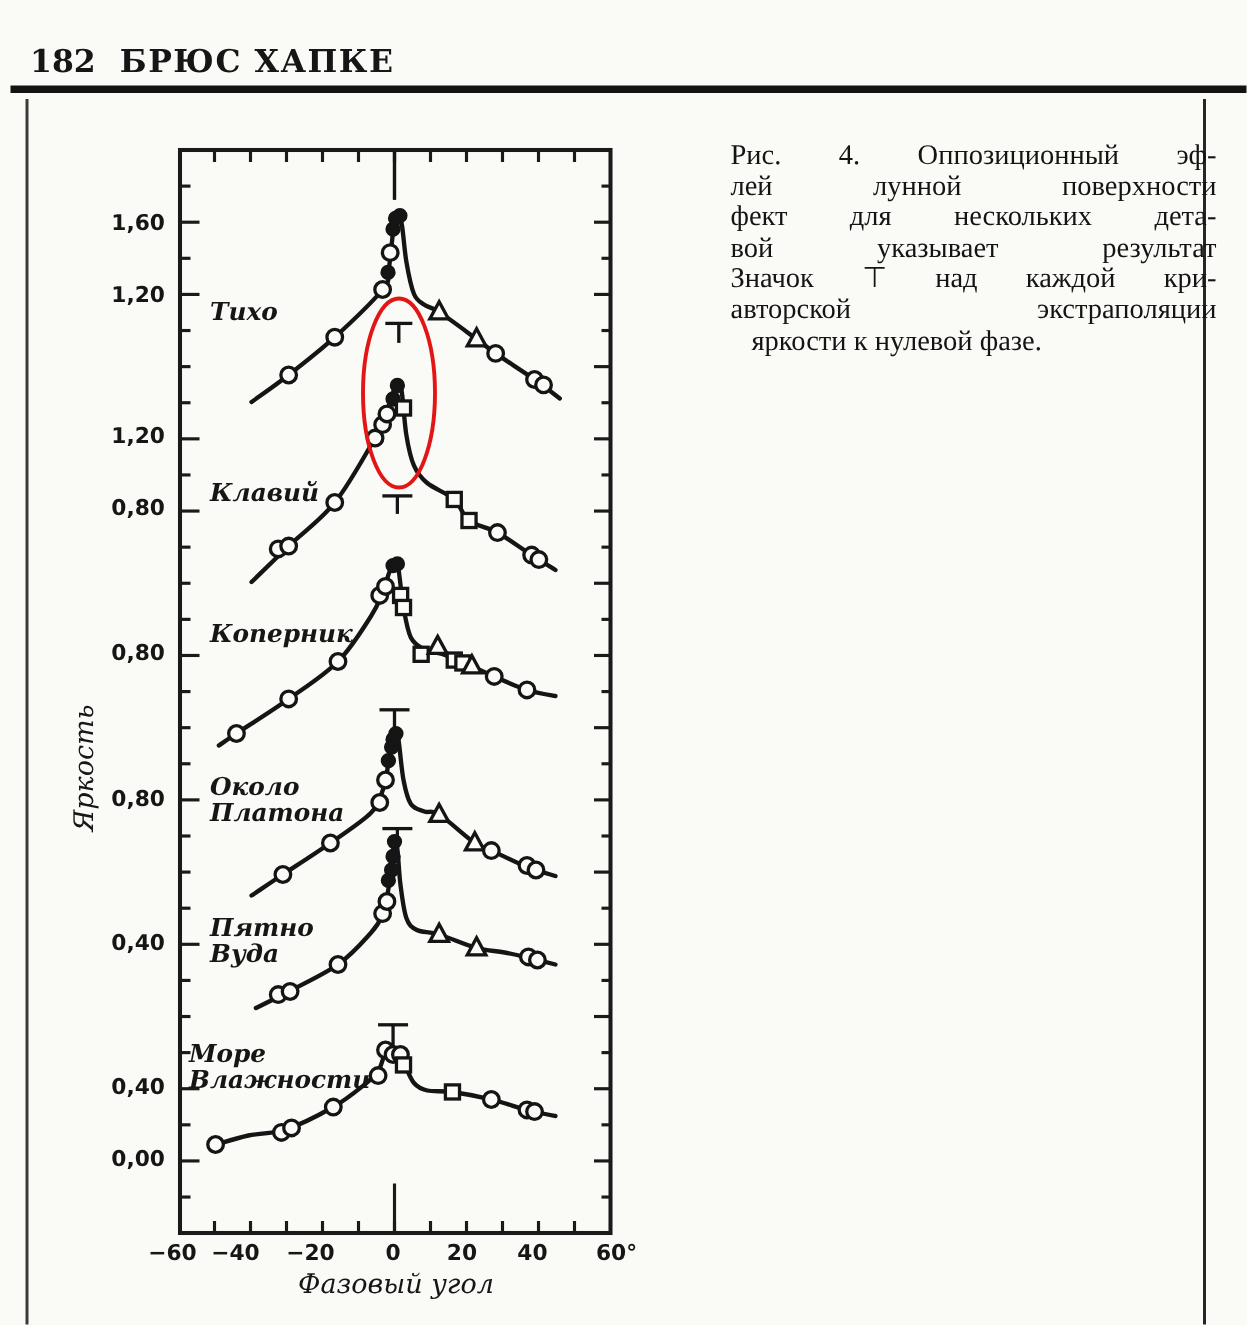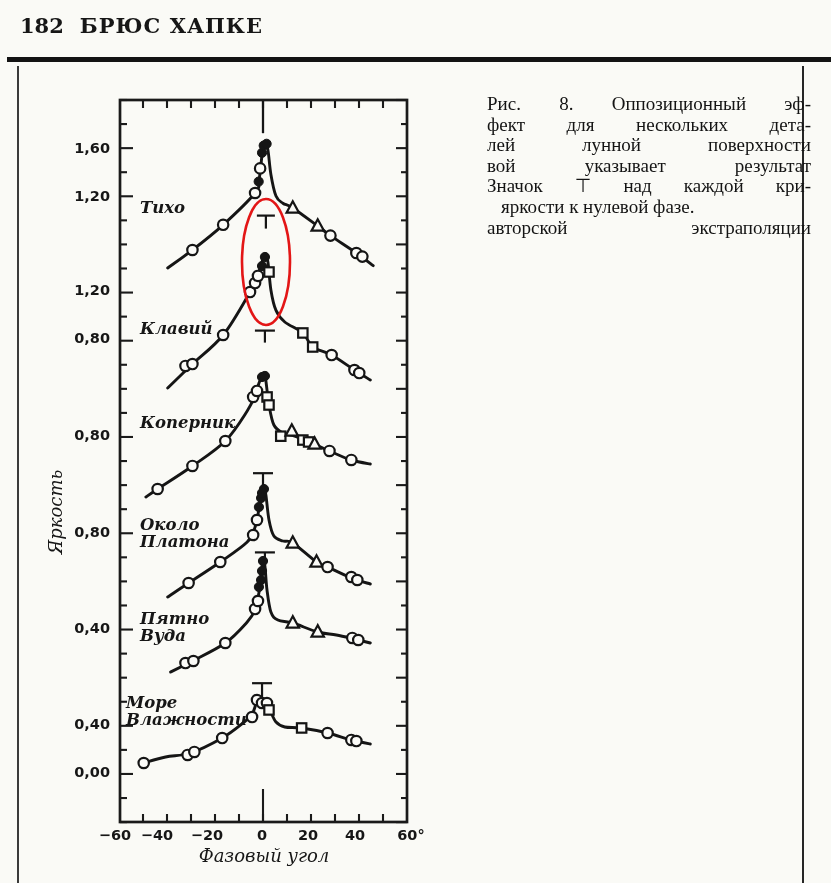--- a/index.html
+++ b/index.html
@@ -2,21 +2,21 @@
 <html><head>
 <meta charset="utf-8">
 <style>
   html,body{margin:0;padding:0}
   body{
     width:831px;height:883px;position:relative;overflow:hidden;
     background:#fafaf6;color:#161616;
     font-family:"Liberation Serif",serif;
   }
   .hdr{
-    position:absolute;left:20px;top:13px;white-space:nowrap;
+    position:absolute;left:20px;top:28px;white-space:nowrap;
     font-family:"DejaVu Serif",serif;font-weight:bold;font-size:21px;letter-spacing:1px;
   }
   .hdr .pgnum{margin-right:16px;letter-spacing:0}
   .rule-top{position:absolute;left:7px;top:57px;width:824px;height:4.5px;background:#131313}
   .pb-left{position:absolute;left:17px;top:66px;width:2px;height:817px;background:#3a3a3a}
   .pb-right{position:absolute;left:802px;top:66px;width:2px;height:817px;background:#262626}
   .caption{
     position:absolute;left:487px;top:94px;width:324px;
     font-size:19px;line-height:20.6px;color:#141414;
   }
@@ -289,20 +289,20 @@
 
 <div class="hdr">
   <span class="pgnum">182</span><span>БРЮС ХАПКЕ</span>
 </div>
 
 <div class="rule-top"></div>
 <div class="pb-left"></div>
 <div class="pb-right"></div>
 
 <div class="caption">
-  <div class="cl">Рис. 8. Оппозиционный эф-</div>
+  <div class="cl">Рис. 4. Оппозиционный эф-</div>
+  <div class="cl">лей лунной поверхности</div>
   <div class="cl">фект для нескольких дета-</div>
-  <div class="cl">лей лунной поверхности</div>
   <div class="cl">вой указывает результат</div>
   <div class="cl">Значок ⊤ над каждой кри-</div>
+  <div class="cl">авторской экстраполяции</div>
   <div class="cl last">яркости к нулевой фазе.</div>
-  <div class="cl">авторской экстраполяции</div>
 </div>
 
 </body></html>

